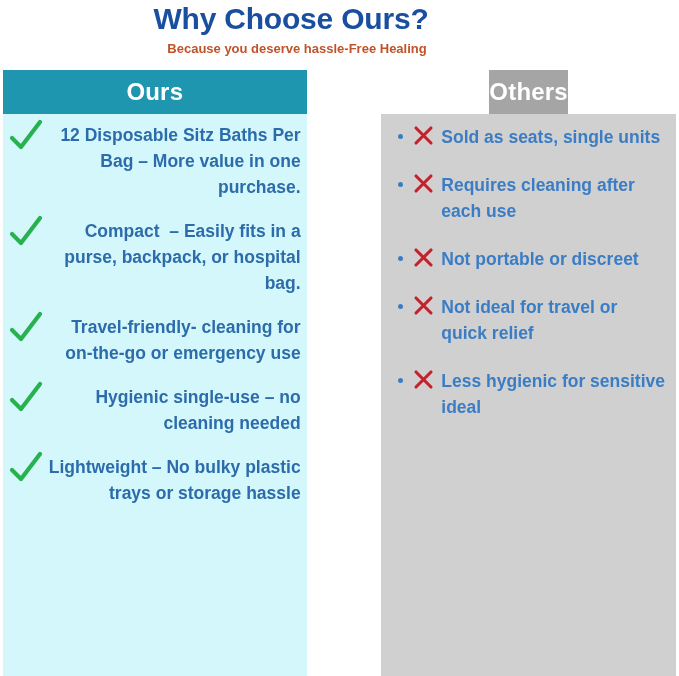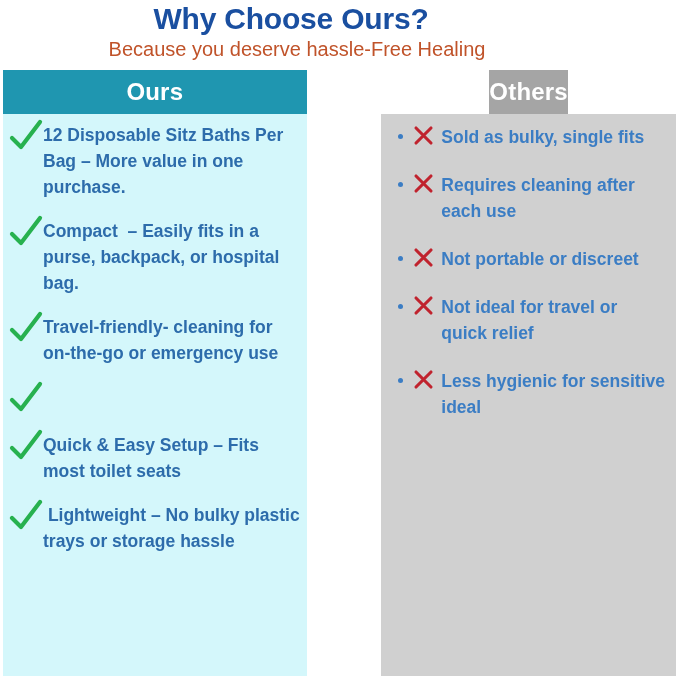--- a/index.html
+++ b/index.html
@@ -28,22 +28,22 @@
   }
   .title {
     font-size: 30px;
     font-weight: bold;
     color: #1a4fa0;
     letter-spacing: -0.2px;
     line-height: 34px;
     margin: 0;
   }
   .subtitle {
-    font-size: 20px;
-    font-weight: normal;
+    font-size: 13px;
+    font-weight: bold;
     color: #c0532a;
     line-height: 20px;
     margin: 3px 0 0 12px;
   }
 
   
   .table {
     position: absolute;
     top: 70px;
     left: 3px;
@@ -78,20 +78,21 @@
     flex: 1 1 auto;
   }
   .body-ours   { background: #d4f7fb; }
   .body-others { background: #d0d0d0; }
 
   
   .ours-list {
     list-style: none;
     margin: 0;
     padding: 8px 6px 0 4px;
+    text-align: right;
   }
   .ours-item {
     position: relative;
     display: block;
     padding-left: 36px;
     margin-bottom: 18px;
     min-height: 30px;
   }
   .ours-text {
     display: block;
@@ -193,30 +194,23 @@
             </span>
             <span class="ours-text">Travel-friendly- cleaning for on-the-go or emergency use</span>
           </li>
 
           <li class="ours-item">
             <span class="check-icon">
               <svg viewBox="0 0 34 34" width="34" height="34">
                 <path d="M3 19 L12 28 L31 3" fill="none" stroke="#27b14f" stroke-width="4.2" stroke-linecap="round" stroke-linejoin="round"></path>
               </svg>
             </span>
-          </li>
-
-          <li class="ours-item">
-            <span class="check-icon">
-              <svg viewBox="0 0 34 34" width="34" height="34">
-                <path d="M3 19 L12 28 L31 3" fill="none" stroke="#27b14f" stroke-width="4.2" stroke-linecap="round" stroke-linejoin="round"></path>
-              </svg>
-            </span>
-            <span class="ours-text">Quick &amp; Easy Setup – Fits most toilet seats</span>
-          </li>
+            <span class="ours-text">Hygienic single-use – no cleaning needed</span>
+          </li>
+
 
           <li class="ours-item">
             <span class="check-icon">
               <svg viewBox="0 0 34 34" width="34" height="34">
                 <path d="M3 19 L12 28 L31 3" fill="none" stroke="#27b14f" stroke-width="4.2" stroke-linecap="round" stroke-linejoin="round"></path>
               </svg>
             </span>
             <span class="ours-text"> Lightweight – No bulky plastic trays or storage hassle</span>
           </li>
 
@@ -231,21 +225,21 @@
       <div class="col-body body-others">
         <ul class="others-list">
 
           <li class="others-item">
             <span class="bullet-dot"></span>
             <span class="x-icon">
               <svg viewBox="0 0 21 21" width="21" height="21">
                 <path d="M3 3 L18 18 M18 3 L3 18" fill="none" stroke="#c0232e" stroke-width="3.1" stroke-linecap="round"></path>
               </svg>
             </span>
-            <span class="others-text">Sold as bulky, single fits</span>
+            <span class="others-text">Sold as seats, single units</span>
           </li>
 
           <li class="others-item">
             <span class="bullet-dot"></span>
             <span class="x-icon">
               <svg viewBox="0 0 21 21" width="21" height="21">
                 <path d="M3 3 L18 18 M18 3 L3 18" fill="none" stroke="#c0232e" stroke-width="3.1" stroke-linecap="round"></path>
               </svg>
             </span>
             <span class="others-text">Requires cleaning after each use</span>

